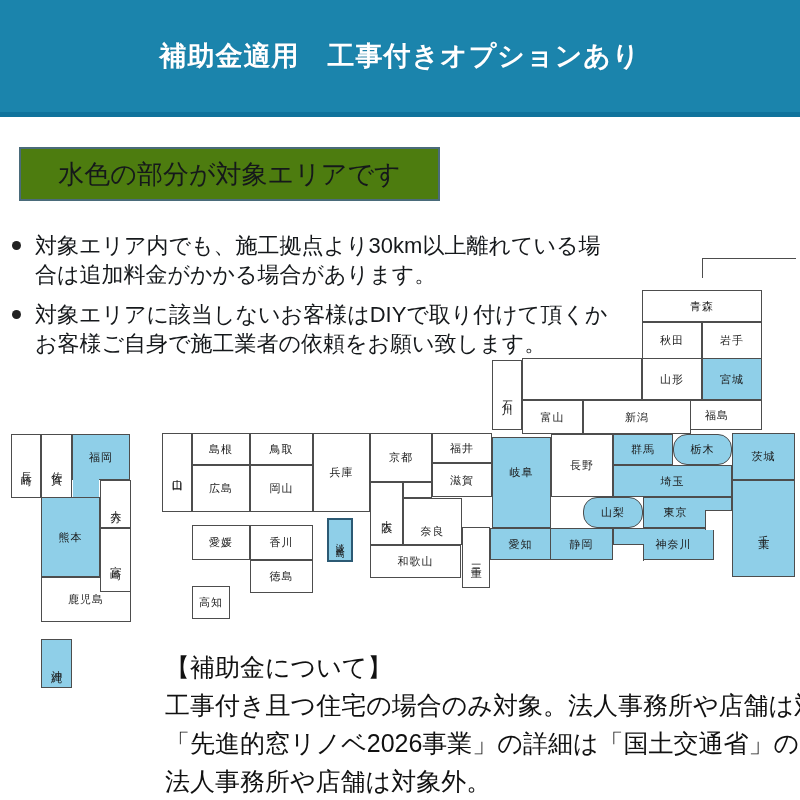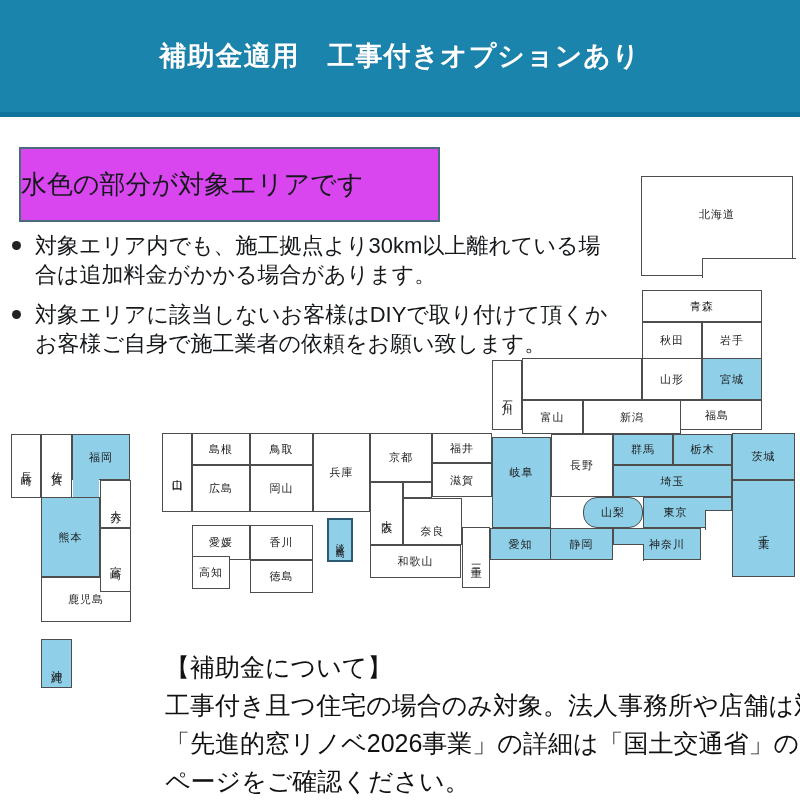--- a/index.html
+++ b/index.html
@@ -12,23 +12,23 @@
     position:absolute;left:0;top:0;width:800px;height:117px;
     background:#1b84ac;border-bottom:5px solid #10739c;box-sizing:border-box;
     display:flex;align-items:center;justify-content:center;
   }
   .banner span{
     color:#ffffff;font-size:27px;font-weight:bold;letter-spacing:1px;white-space:nowrap;
     text-shadow:0 0 1px #0e6d94;
   }
   
   .notice{
-    position:absolute;left:19px;top:147px;width:421px;height:75px;
-    background:#d946ef;border:2px solid #4a6b7a;box-sizing:border-box;
-    display:flex;align-items:center;justify-content:flex-start;
+    position:absolute;left:19px;top:147px;width:421px;height:54px;
+    background:#4d7c0f;border:2px solid #4a6b7a;box-sizing:border-box;
+    display:flex;align-items:center;justify-content:center;
   }
   .notice span{font-size:26px;color:#15181b;white-space:nowrap;}
   
   .notes{position:absolute;left:10px;top:231px;width:612px;}
   .bullet{display:flex;margin-bottom:11px;}
   .dot{flex:0 0 9px;width:9px;height:9px;border-radius:50%;background:#222;margin:10px 14px 0 2px;}
   .bullet .txt{font-size:22px;line-height:29px;width:582px;color:#15181b;}
   
   .map{position:absolute;left:0;top:0;width:800px;height:800px;}
   .pref{
@@ -80,75 +80,72 @@
 
     <div class="cell" style="left:522px;top:358px;width:120px;height:42px;"></div>
     <div class="cell" style="left:403px;top:482px;width:29px;height:16px;"></div>
 
     <div class="fill-blue" style="left:73px;top:479px;width:26px;height:18px;"></div>
 
     <div class="patch bl bt" style="left:702px;top:258px;width:94px;height:20px;"></div>
     <div class="patch bl bt" style="left:705px;top:510px;width:27px;height:20px;"></div>
     <div class="patch bt br" style="left:613px;top:544px;width:31px;height:17px;"></div>
 
-  <div class="pref" style="left: 641px; top: 176px; width: 152px; height: 100px;">
-        <span class="plabel" style="top: -12px;">北海道</span>
-      </div>
       <div class="pref" style="left: 642px; top: 290px; width: 120px; height: 32px;">
         <span class="plabel">青森</span>
       </div>
       <div class="pref" style="left: 642px; top: 322px; width: 60px; height: 37px;">
         <span class="plabel">秋田</span>
       </div>
       <div class="pref" style="left: 702px; top: 322px; width: 60px; height: 37px;">
         <span class="plabel">岩手</span>
       </div>
       <div class="pref" style="left: 642px; top: 358px; width: 60px; height: 42px;">
         <span class="plabel">山形</span>
       </div>
       <div class="pref blue" style="left: 702px; top: 358px; width: 60px; height: 42px;">
         <span class="plabel">宮城</span>
       </div>
       <div class="pref" style="left: 672px; top: 400px; width: 90px; height: 30px;">
         <span class="plabel">福島</span>
       </div>
-      <div class="pref" style="left: 583px; top: 400px; width: 98px; height: 34px;">
+      <div class="pref" style="left: 583px; top: 400px; width: 108px; height: 34px;">
         <span class="plabel">新潟</span>
       </div>
       <div class="pref" style="left: 522px; top: 400px; width: 61px; height: 34px;">
         <span class="plabel">富山</span>
       </div>
       <div class="pref" style="left: 492px; top: 360px; width: 30px; height: 70px;">
         <span class="plabel vert">石川</span>
       </div>
       <div class="pref blue" style="left: 613px; top: 434px; width: 60px; height: 31px;">
         <span class="plabel">群馬</span>
       </div>
-      <div class="pref blue" style="left: 673px; top: 434px; width: 59px; height: 31px;">
+      <div class="pref blue" style="left: 673px; top: 434px; width: 59px; height: 31px; border-radius: 14px;">
         <span class="plabel">栃木</span>
       </div>
       <div class="pref blue" style="left: 732px; top: 433px; width: 63px; height: 47px;">
         <span class="plabel">茨城</span>
       </div>
       <div class="pref blue" style="left: 613px; top: 465px; width: 119px; height: 32px;">
         <span class="plabel">埼玉</span>
       </div>
       <div class="pref" style="left: 551px; top: 434px; width: 62px; height: 63px;">
         <span class="plabel">長野</span>
       </div>
       <div class="pref blue" style="left: 583px; top: 497px; width: 60px; height: 31px; border-radius: 14px;">
         <span class="plabel">山梨</span>
       </div>
       <div class="pref blue" style="left: 643px; top: 497px; width: 89px; height: 31px;">
         <span class="plabel" style="left: -12px;">東京</span>
       </div>
       <div class="pref blue" style="left: 732px; top: 480px; width: 63px; height: 97px;">
         <span class="plabel vert">千葉</span>
       </div>
-      <div class="pref blue" style="left: 613px; top: 528px; width: 88px; height: 32px;">
+      <div class="pref blue" style="left: 613px; top: 528px; width: 101px; height: 32px;">
         <span class="plabel" style="left: 10px;">神奈川</span>
       </div>
       <div class="pref blue" style="left: 550px; top: 528px; width: 63px; height: 32px;">
         <span class="plabel">静岡</span>
       </div>
       <div class="pref blue" style="left: 490px; top: 528px; width: 61px; height: 32px;">
         <span class="plabel">愛知</span>
       </div>
       <div class="pref blue" style="left: 492px; top: 437px; width: 59px; height: 91px;">
         <span class="plabel" style="top: -10px;">岐阜</span>
@@ -191,21 +188,21 @@
       </div>
       <div class="pref" style="left: 250px; top: 465px; width: 63px; height: 47px; text-align: center;">
         <span class="plabel">岡山</span>
       </div>
       <div class="pref" style="left: 192px; top: 525px; width: 58px; height: 35px;">
         <span class="plabel">愛媛</span>
       </div>
       <div class="pref" style="left: 250px; top: 525px; width: 63px; height: 35px;">
         <span class="plabel">香川</span>
       </div>
-      <div class="pref" style="left: 192px; top: 556px; width: 38px; height: 33px;">
+      <div class="pref" style="left: 192px; top: 586px; width: 38px; height: 33px;">
         <span class="plabel">高知</span>
       </div>
       <div class="pref" style="left: 250px; top: 560px; width: 63px; height: 33px; justify-content: center;">
         <span class="plabel">徳島</span>
       </div>
       <div class="pref blue island" style="left: 327px; top: 518px; width: 26px; height: 44px;">
         <span class="plabel vert" style="font-size: 9px;">淡路島</span>
       </div>
       <div class="pref" style="left: 11px; top: 434px; width: 30px; height: 64px;">
         <span class="plabel vert">長崎</span>
@@ -230,16 +227,16 @@
       </div>
       <div class="pref blue" style="left: 41px; top: 639px; width: 31px; height: 49px;">
         <span class="plabel vert">沖縄</span>
       </div>
     </div>
 
   <div class="footer">
     <div>【補助金について】</div>
     <div>工事付き且つ住宅の場合のみ対象。法人事務所や店舗は対象外。</div>
     <div>「先進的窓リノベ2026事業」の詳細は「国土交通省」のウェブ</div>
-    <div>ページをご確認ください。</div>
+    <div>法人事務所や店舗は対象外。</div>
   </div>
 
 </div>
 
 </body></html>

